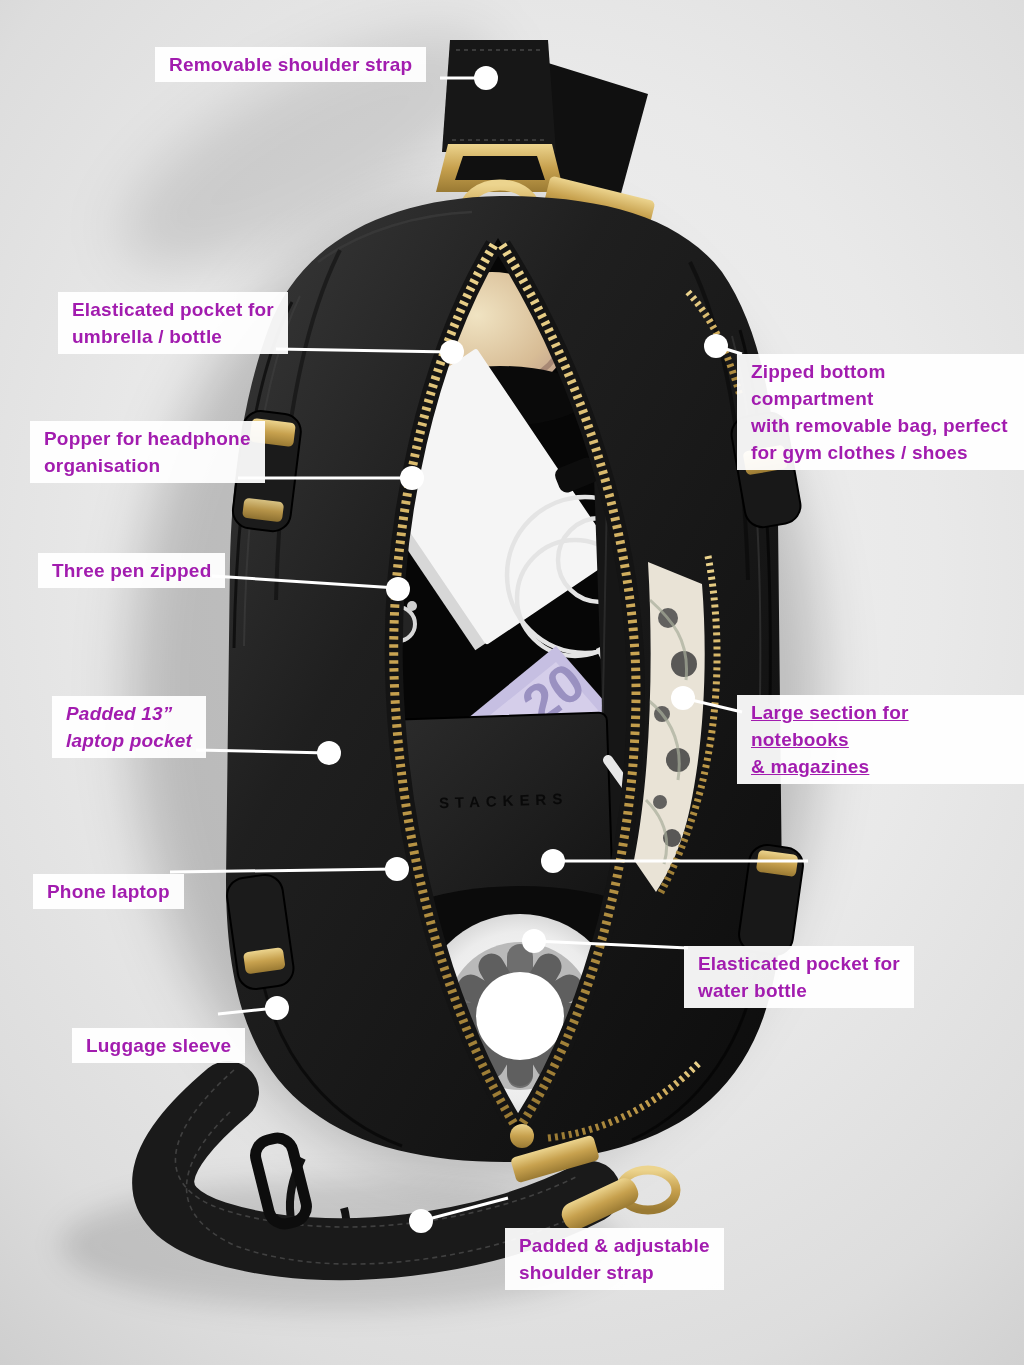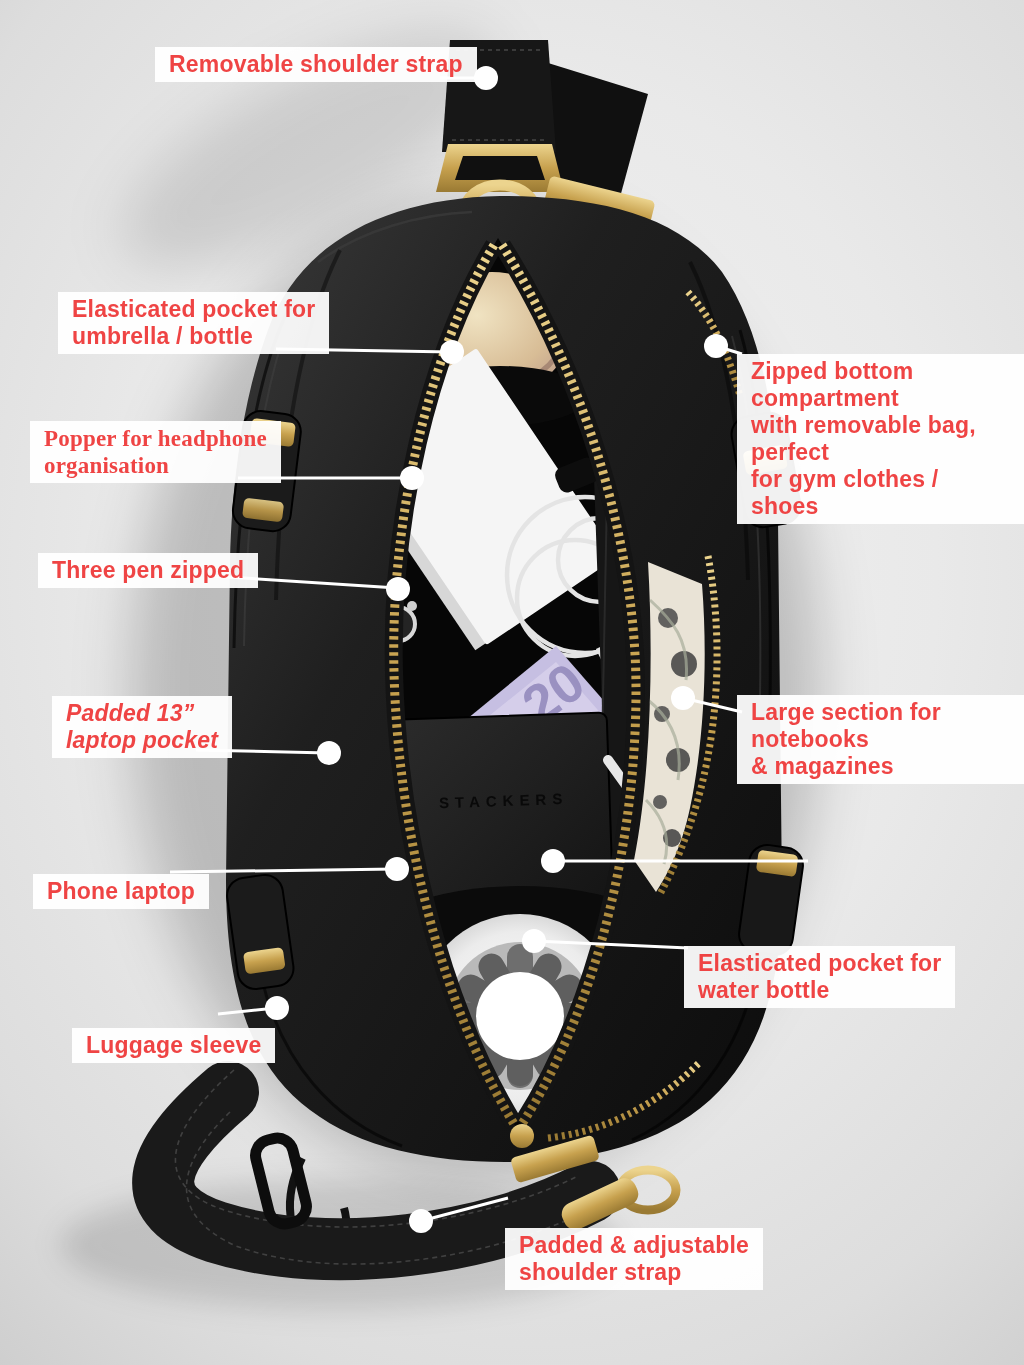--- a/index.html
+++ b/index.html
@@ -6,22 +6,22 @@
   body{font-family:"Liberation Sans",sans-serif;}
   .stage{
     position:relative;width:1024px;height:1365px;overflow:hidden;
     background:radial-gradient(ellipse 900px 1100px at 52% 42%, #f2f2f2 0%, #e9e9e9 45%, #dddddd 75%, #c9c9c9 100%);
   }
   .bag-layer{position:absolute;left:0;top:0;z-index:1;}
   .line-layer{position:absolute;left:0;top:0;z-index:2;}
   .callout{
     position:absolute;z-index:3;
     background:rgba(255,255,255,0.94);
-    color:#ef4444;
-    font-size:23px;line-height:27px;font-weight:700;
+    color:#a21caf;
+    font-size:19px;line-height:27px;font-weight:700;
     padding:4px 14px;
     white-space:pre-line;
     letter-spacing:0.2px;
   }
 </style>
 </head>
 <body>
 
 <div class="stage">
 
@@ -266,26 +266,26 @@
       <circle cx="421" cy="1221" r="12"></circle>
     </g>
   </svg>
 
   <div class="callout" style="left:155px;top:47px;">Removable shoulder strap</div>
   <div class="callout" style="left:58px;top:292px;">Elasticated pocket for
 umbrella / bottle</div>
   <div class="callout" style="left:737px;top:354px;">Zipped bottom compartment
 with removable bag, perfect
 for gym clothes / shoes</div>
-  <div class="callout" style="left:30px;top:421px;font-family:Liberation Serif, serif;">Popper for headphone
+  <div class="callout" style="left:30px;top:421px;">Popper for headphone
 organisation</div>
   <div class="callout" style="left:38px;top:553px;">Three pen zipped</div>
   <div class="callout" style="left:52px;top:696px;font-style:italic;">Padded 13”
 laptop pocket</div>
-  <div class="callout" style="left:737px;top:695px;">Large section for notebooks
+  <div class="callout" style="left:737px;top:695px;text-decoration:underline;">Large section for notebooks
 &amp; magazines</div>
   <div class="callout" style="left:33px;top:874px;">Phone laptop</div>
   <div class="callout" style="left:684px;top:946px;">Elasticated pocket for
 water bottle</div>
   <div class="callout" style="left:72px;top:1008px;margin-top:20px;">Luggage sleeve</div>
   <div class="callout" style="left:505px;top:1228px;">Padded &amp; adjustable
 shoulder strap</div>
 
 </div>
 

